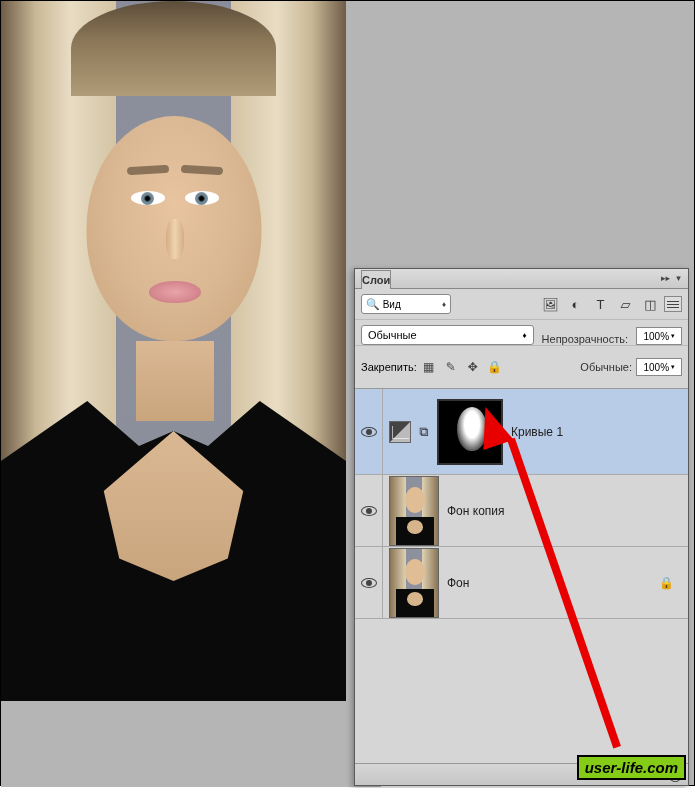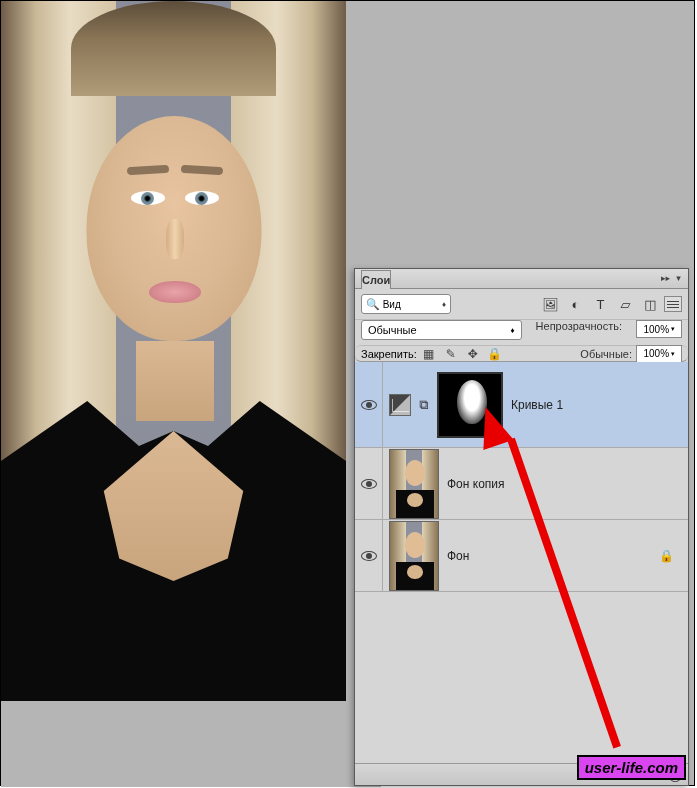--- a/index.html
+++ b/index.html
@@ -31,28 +31,28 @@
 
 .filter-row { height: 30px; display: flex; align-items: center; padding: 0 6px; gap: 6px; background: #d6d6d6; }
 .search-field { width: 90px; height: 20px; border: 1px solid #888; border-radius: 3px; background: #fff; display: flex; align-items: center; padding: 0 4px; font-size: 10px; }
 .search-field .mag { font-size: 11px; margin-right: 3px; color: #444; }
 .search-field .chev { margin-left: auto; font-size: 8px; color: #444; }
 .filter-icons { margin-left: auto; display: flex; gap: 10px; align-items: center; }
 .filter-icons span { width: 15px; height: 15px; display: flex; align-items: center; justify-content: center; color: #333; font-size: 13px; }
 .menu-btn { width: 18px; height: 16px; border: 1px solid #888; background: #ddd; display: flex; flex-direction: column; justify-content: center; gap: 2px; padding: 2px; }
 .menu-btn div { height: 1px; background: #444; }
 
-.blend-row { height: 26px; display: flex; align-items: flex-start; padding: 0 6px; gap: 14px; border-top: 1px solid #bbb; }
+.blend-row { height: 26px; display: flex; align-items: flex-end; padding: 0 6px; gap: 8px; border-top: 1px solid #bbb; }
 .blend-select { flex: 1; height: 20px; border: 1px solid #888; border-radius: 3px; background: #fff; display: flex; align-items: center; padding: 0 6px; font-size: 11px; }
 .blend-select .chev { margin-left: auto; font-size: 8px; }
 .opacity-label { font-size: 11px; color: #333; }
 .pct-field { width: 46px; height: 18px; border: 1px solid #888; background: #fff; display: flex; align-items: center; justify-content: center; font-size: 10px; }
 .pct-field .chev { font-size: 7px; margin-left: 2px; }
 
-.lock-row { height: 17px; display: flex; align-items: center; padding: 0 6px; gap: 4px; border-top: 1px solid #bbb; border-bottom: 1px solid #999; border-radius: 6px; }
+.lock-row { height: 44px; display: flex; align-items: center; padding: 0 6px; gap: 4px; border-top: 1px solid #bbb; border-bottom: 1px solid #999; }
 .lock-icons { display: flex; gap: 6px; align-items: center; }
 .lock-icons span { width: 16px; height: 16px; display: flex; align-items: center; justify-content: center; color: #444; font-size: 12px; }
 .lock-row .spacer { flex: 1; }
 
 .layers-list { background: #d6d6d6; }
 .layer { display: flex; align-items: center; border-bottom: 1px solid #aaa; position: relative; }
 .layer.selected { background: #b8cce8; }
 .layer-vis { width: 28px; display: flex; align-items: center; justify-content: center; border-right: 1px solid #aaa; align-self: stretch; }
 .eye-icon { width: 16px; height: 10px; border: 1px solid #444; border-radius: 50%; position: relative; }
 .eye-icon::after { content: ""; position: absolute; left: 4px; top: 1px; width: 6px; height: 6px; background: #444; border-radius: 50%; }
@@ -73,21 +73,21 @@
 .layer-name { font-size: 12px; color: #222; }
 .lock-small { margin-left: auto; margin-right: 8px; font-size: 12px; color: #444; }
 
 .panel-footer { position: absolute; bottom: 0; left: 0; right: 0; height: 22px; background: linear-gradient(180deg, #d6d6d6 0%, #c6c6c6 100%); border-top: 1px solid #999; display: flex; align-items: center; justify-content: flex-end; padding: 0 6px; gap: 10px; }
 .panel-footer span { font-size: 12px; color: #444; }
 
 .red-arrow { position: absolute; pointer-events: none; }
 .arrow-line { position: absolute; left: 506px; top: 438px; width: 8px; height: 326px; background: #e80000; transform: rotate(-19deg); transform-origin: top center; }
 .arrow-head { position: absolute; left: 475px; top: 405px; width: 0; height: 0; border-left: 16px solid transparent; border-right: 16px solid transparent; border-bottom: 40px solid #e80000; transform: rotate(-19deg); }
 
-.watermark { position: absolute; right: 8px; bottom: 5px; background: #d946ef; border: 2px solid #000; padding: 2px 6px; font-size: 15px; font-weight: bold; font-style: italic; color: #000; }
+.watermark { position: absolute; right: 8px; bottom: 5px; background: #84cc16; border: 2px solid #000; padding: 2px 6px; font-size: 15px; font-weight: bold; font-style: italic; color: #000; }
 </style>
 </head>
 <body>
 
 <div class="frame">
   <div class="canvas-area">
     <div class="photo">
       <div class="hair-left"></div>
       <div class="hair-right"></div>
       <div class="hair-top"></div>

